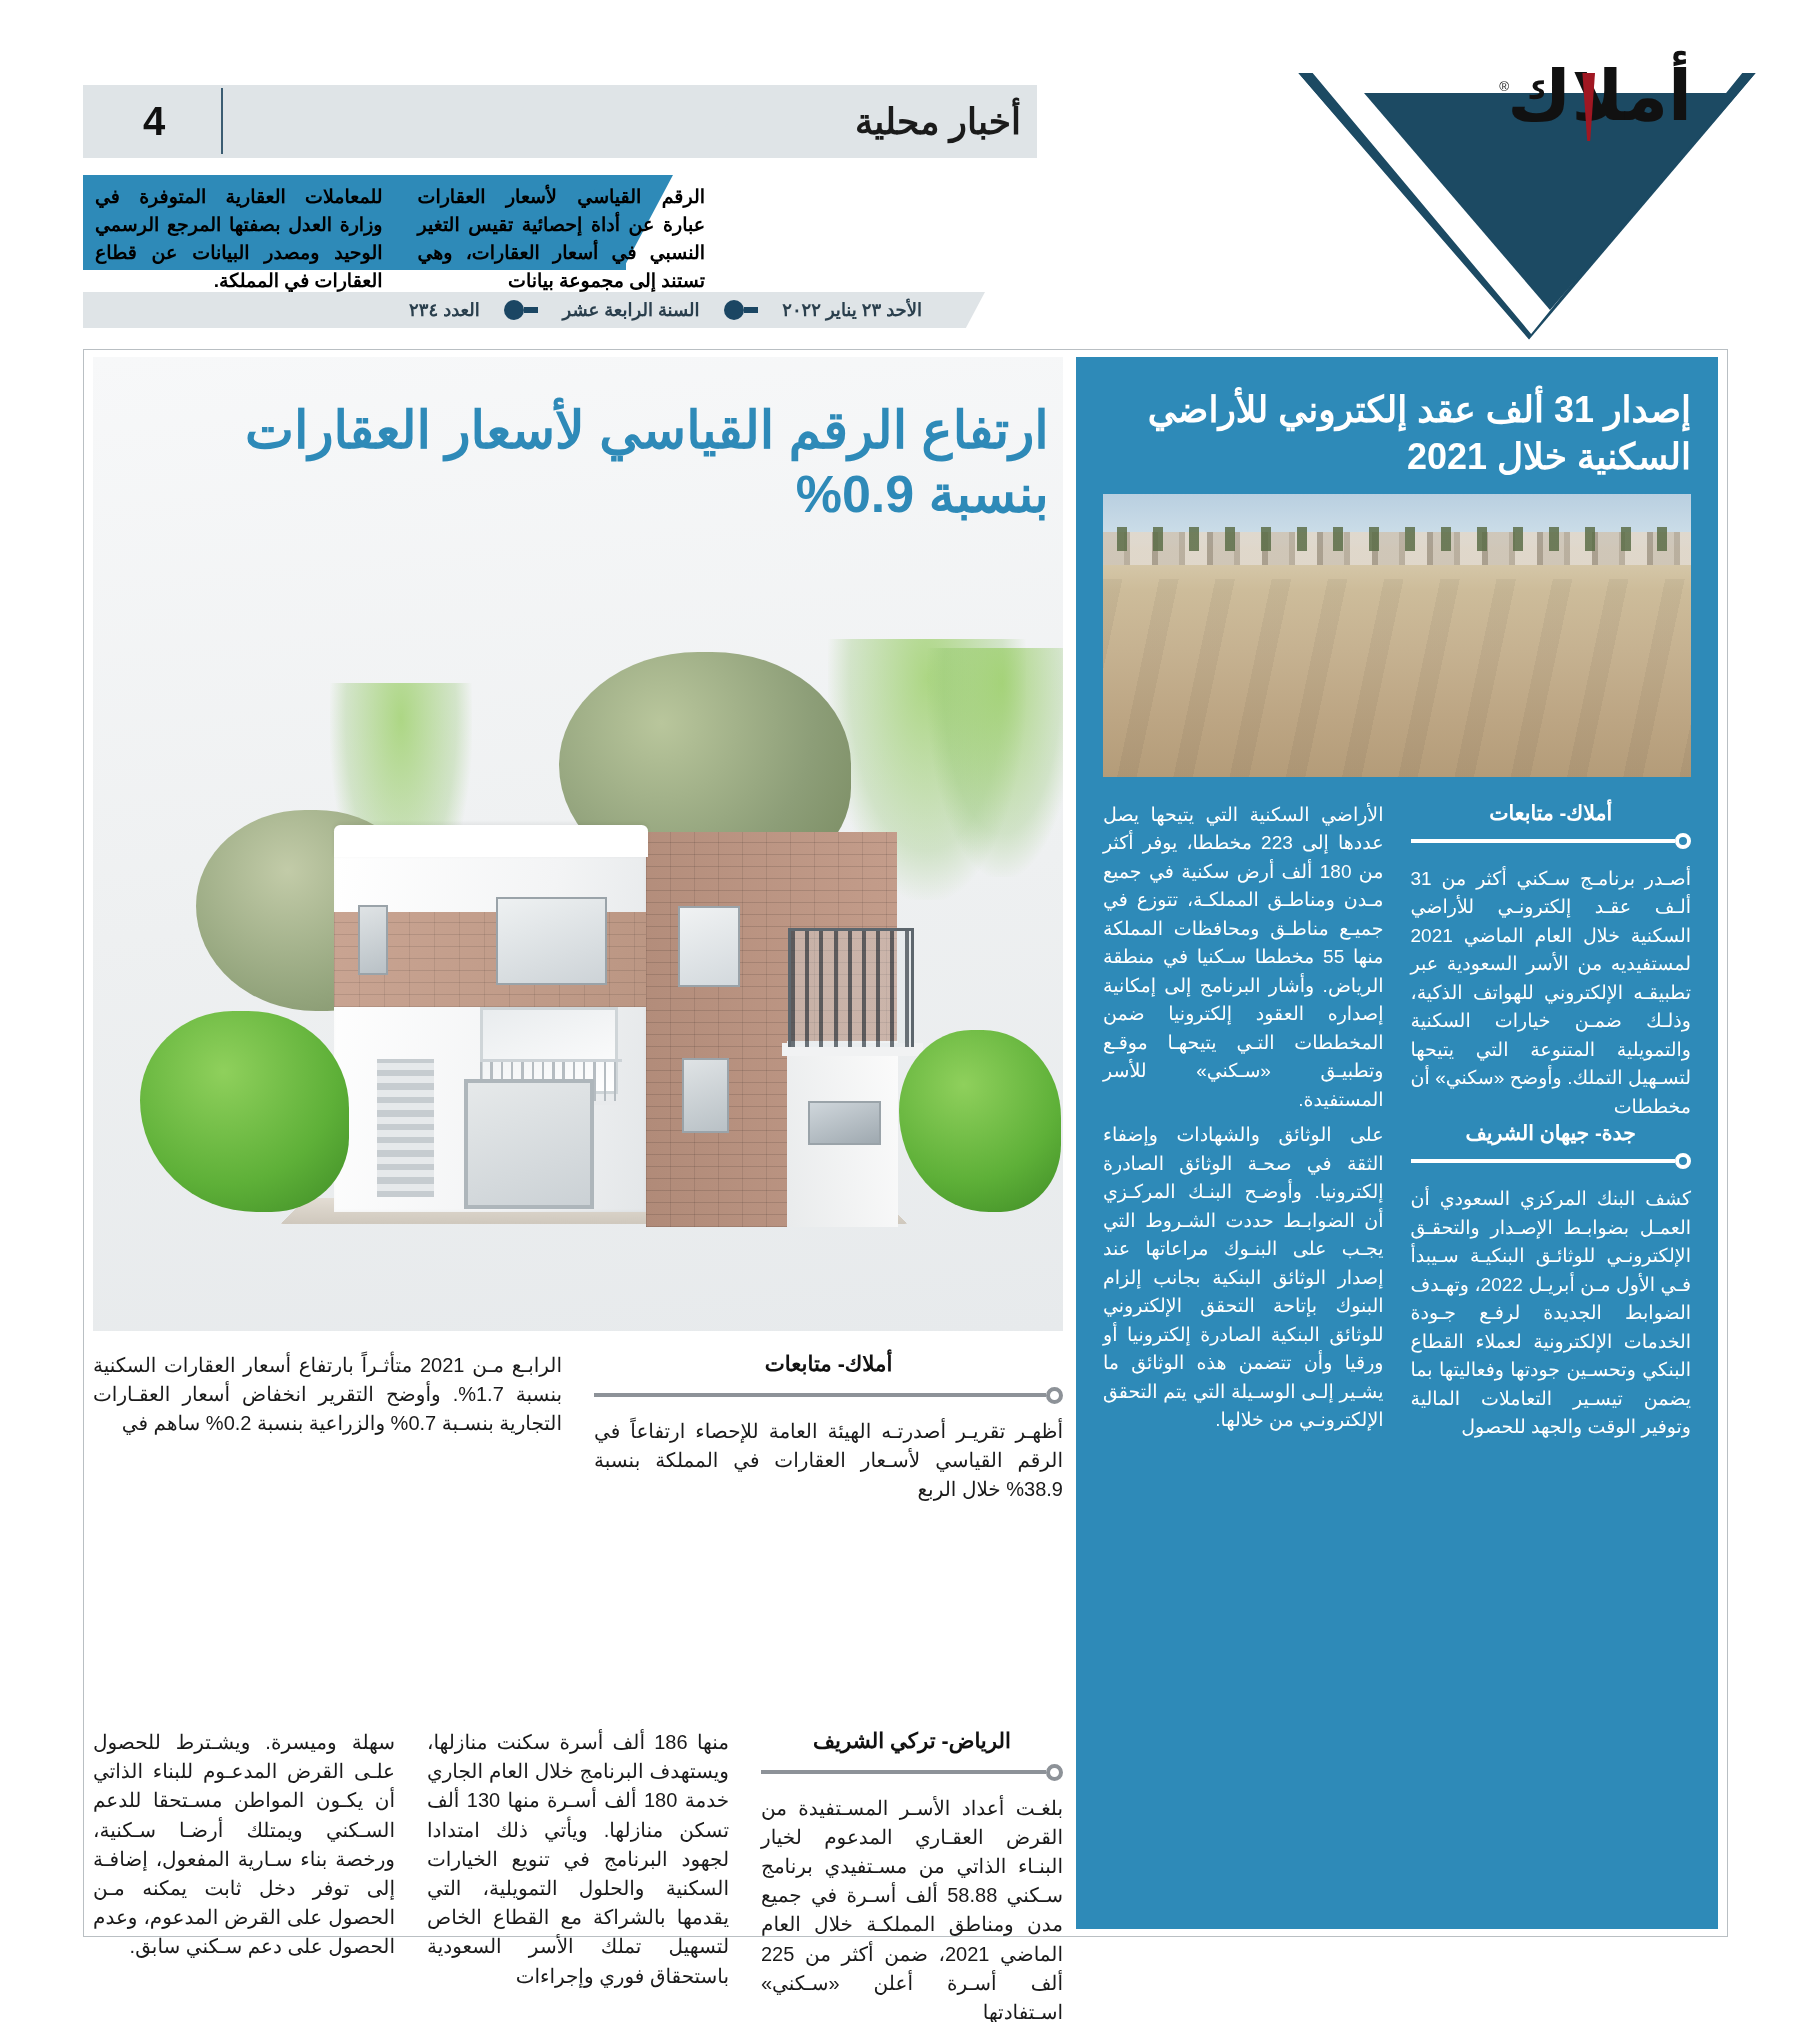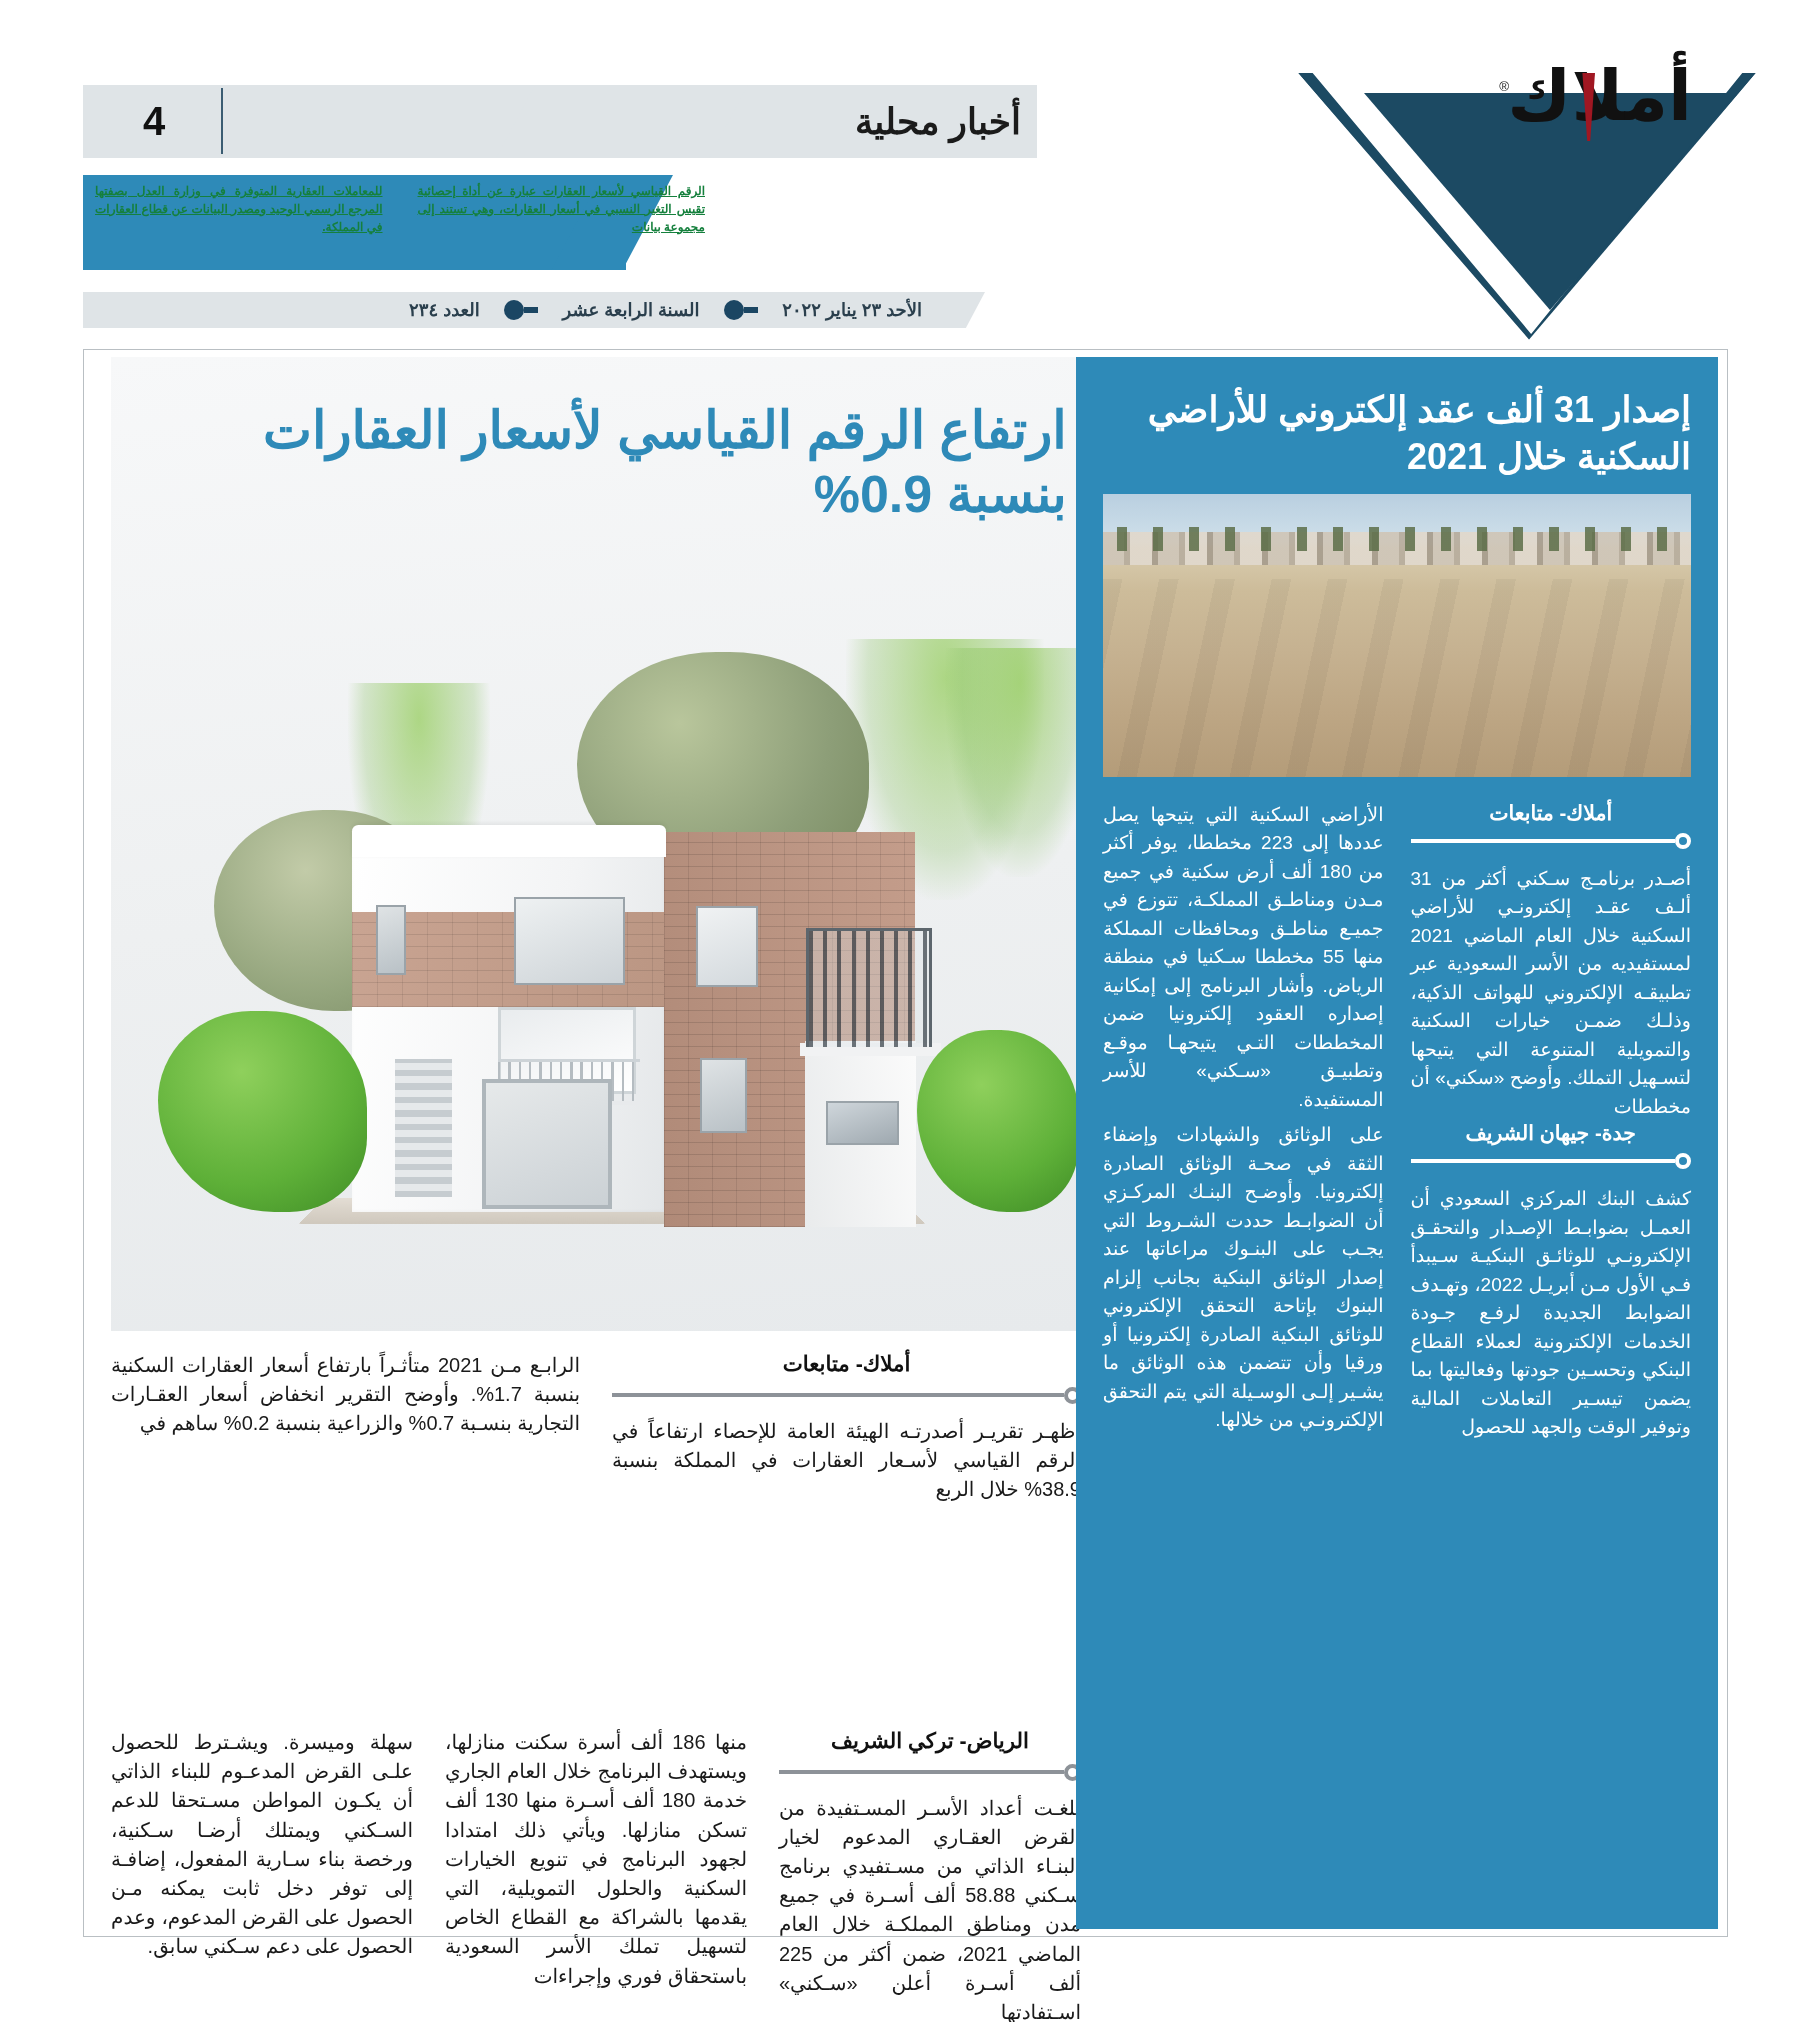--- a/index.html
+++ b/index.html
@@ -52,22 +52,22 @@
     position:absolute; top:183px; right:1047px;
     font-size:73px; line-height:0.9; color:#ffffff; font-weight:bold;
     font-family:"Liberation Serif", serif;
     transform:scaleY(1.15);
   }
   .quote-cols {
     position:absolute; top:183px; right:1106px; left:95px; height:83px;
     display:flex; gap:35px; direction:rtl;
   }
   .quote-col {
-    flex:1; color:#15803d; font-size:12px; line-height:1.48;
-    font-weight:bold; text-align:justify;text-decoration:underline;
+    flex:1; color:#000000; font-size:19px; line-height:1.48;
+    font-weight:bold; text-align:justify;
   }
 
   
   .date-strip {
     position:absolute; top:292px; left:83px; right:869px; height:36px;
     background:#dfe4e7;
   }
   .date-strip-skew {
     position:absolute; top:292px; right:826px; width:63px; height:36px;
     background:#dfe4e7;
@@ -117,21 +117,21 @@
   
   .page-frame {
     position:absolute; top:349px; left:83px;
     width:1645px; height:1588px;
     border:1.6px solid #b9bfc3;
     background:#ffffff;
   }
 
   
   .main-col {
-    position:absolute; top:357px; left:111px;
+    position:absolute; top:357px; left:93px;
     width:970px; height:1572px;
   }
 
   .hero-wrap {
     position:absolute; top:0; left:0; width:970px; height:974px;
     background:linear-gradient(175deg,#f7f8f9 0%,#eef0f1 55%,#e7eaec 100%);
     overflow:hidden;
   }
   .hero-title {
     position:absolute; top:41px; right:14.2px; left:32px;

